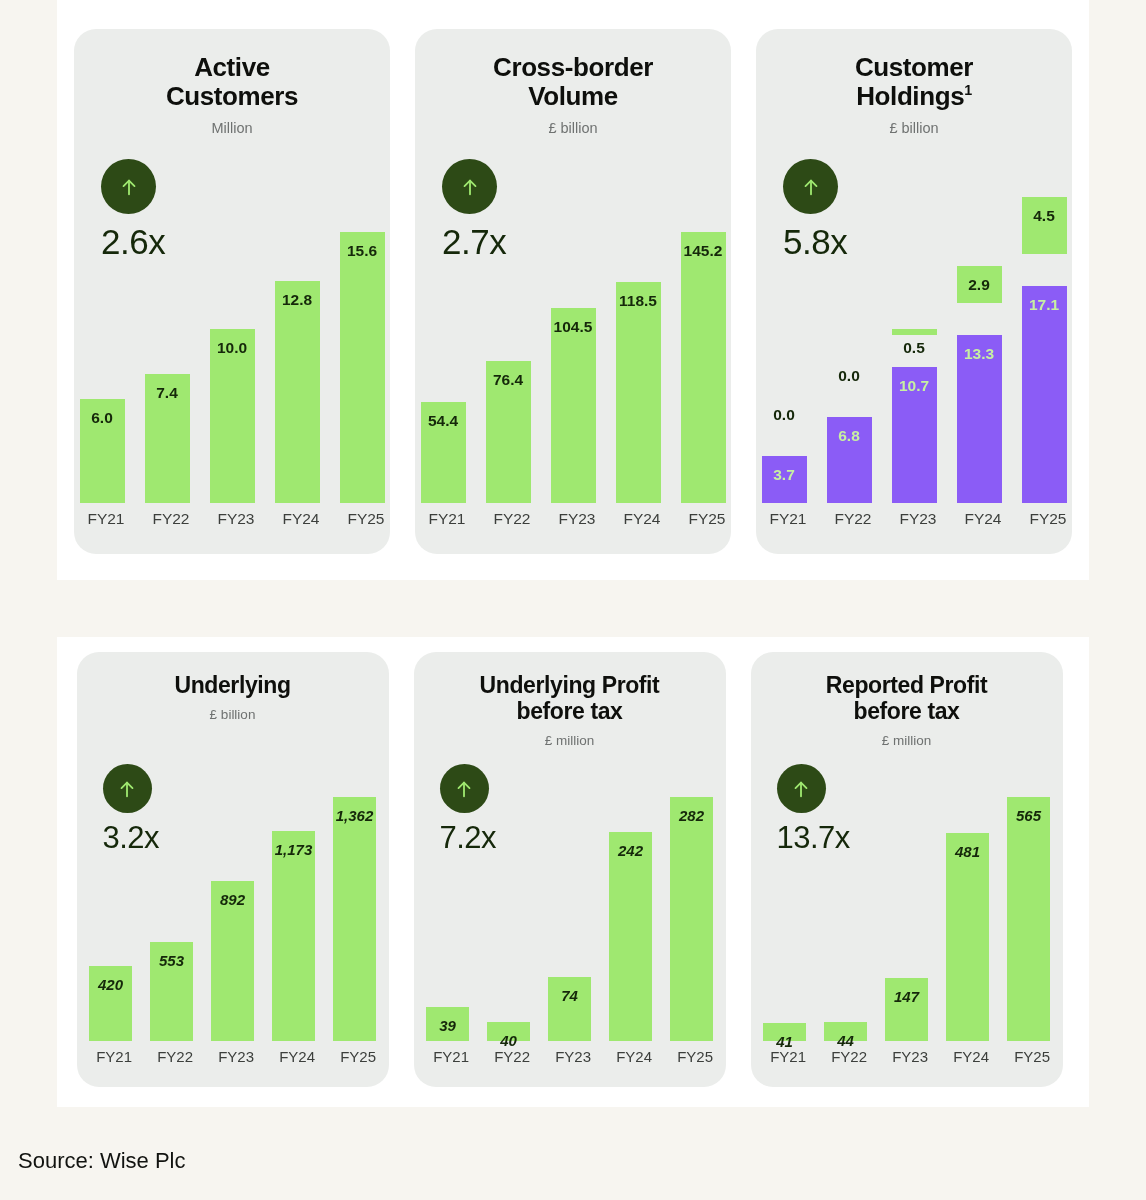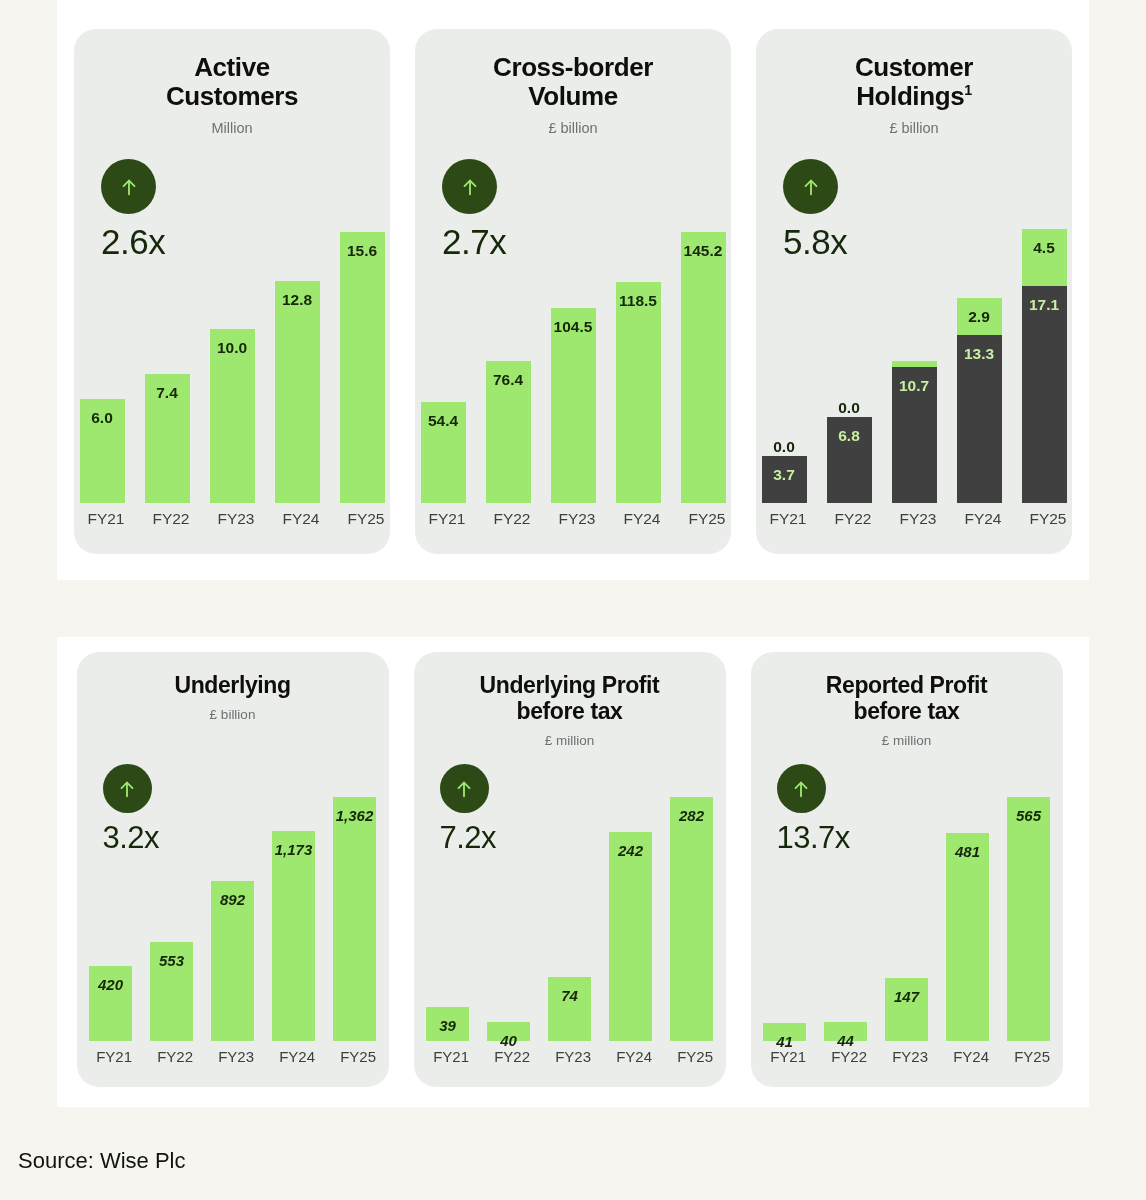--- a/index.html
+++ b/index.html
@@ -150,21 +150,21 @@
     justify-content: flex-end;
     position: relative;
   }
 
   .seg {
     width: 100%;
     position: relative;
     box-sizing: border-box;
   }
   .seg-light { background: #9fe870; }
-  .seg-dark  { background: #404040; }
+  .seg-dark  { background: #8b5cf6; margin-top: 32px; }
 
   .seg-label {
     position: absolute;
     left: 0;
     right: 0;
     text-align: center;
     font-size: 15.5px;
     font-weight: bold;
     white-space: nowrap;
   }

